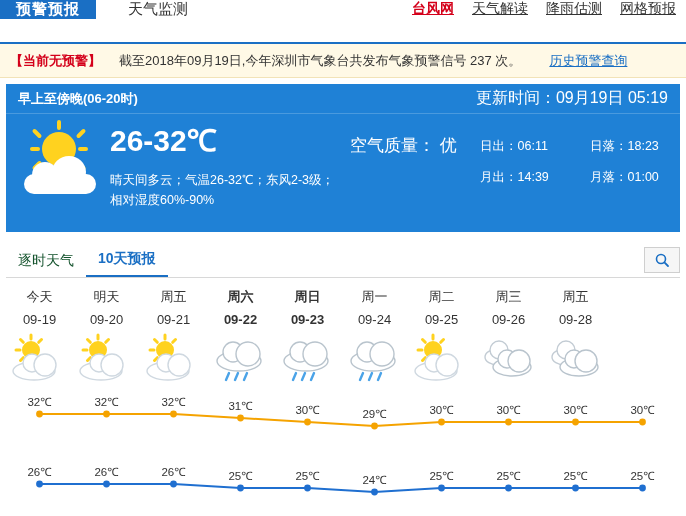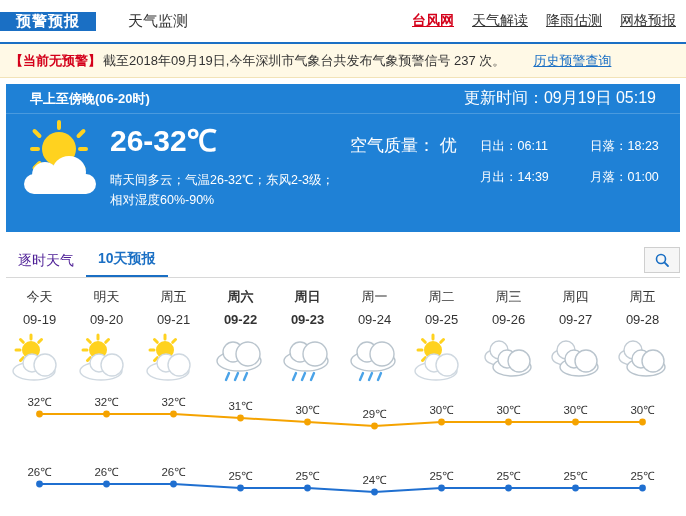--- a/index.html
+++ b/index.html
@@ -12,21 +12,21 @@
     background: #fff;
     overflow: hidden;
   }
   .app { position: relative; width: 686px; height: 516px; }
 
   
   .topnav {
     height: 44px;
     border-bottom: 2px solid #1a6fc4;
     display: flex;
-    align-items: center;
+    align-items: flex-start;
     background: #fff;
   }
   .topnav-left { display: flex; align-items: stretch; }
   .tab-main {
     background: #1a6fc4;
     color: #fff;
     font-size: 15px;
     font-weight: bold;
     padding: 0 16px;
     display: flex;
@@ -54,36 +54,36 @@
   .warnbar {
     background: #fff9e6;
     border-bottom: 1px solid #f2e3b8;
     height: 34px;
     display: flex;
     align-items: center;
     padding: 0 10px;
     font-size: 13px;
     color: #333;
   }
-  .warn-tag { color: #d4001a; font-weight: bold; margin-right: 2px; }
+  .warn-tag { color: #d4001a; font-weight: bold; margin-right: 18px; }
   .warn-link { color: #1a6fc4; margin-left: 28px; text-decoration: underline; }
 
   
   .live {
     margin: 6px 6px 0 6px;
     background: #1f81d6;
     color: #fff;
     height: 148px;
     position: relative;
   }
   .live-head {
     display: flex;
     align-items: center;
     height: 30px;
-    padding: 0 24px;
+    padding: 0 12px;
     border-bottom: 1px solid #4a9ade;
     font-size: 13px;
   }
   .live-head .period { font-weight: bold; }
   .live-head .updated { margin-left: auto; font-size: 16px; }
   .live-body { display: flex; height: 118px; padding: 6px 12px 0 12px; }
 
   .sun-icon { width: 92px; flex: 0 0 92px; position: relative; }
   .sun-circle {
     position: absolute; left: 24px; top: 12px;
@@ -115,21 +115,21 @@
     margin: 12px 6px 0 6px;
     border-bottom: 1px solid #d8d8d8;
     height: 34px;
     display: flex;
     align-items: flex-end;
     position: relative;
   }
   .fc-tab {
     font-size: 14px;
     padding: 0 12px 7px 12px;
-    color: #4c1d95;
+    color: #14532d;
   }
   .fc-tab.active { color: #1a6fc4; font-weight: bold; border-bottom: 2px solid #1a6fc4; }
   .search-wrap {
     margin-left: auto;
     display: flex;
     align-items: center;
     margin-bottom: 4px;
   }
   .search-input {
     width: 168px; height: 26px;
@@ -385,35 +385,20 @@
       <g fill="#ffffff" stroke="#cfd8e0" stroke-width="1.4">
         <ellipse cx="24" cy="38" rx="21" ry="9"></ellipse>
         <circle cx="22" cy="30" r="9"></circle>
         <circle cx="35" cy="32" r="11"></circle>
       </g>
     </svg></div>
         </div>
         <div class="col">
           <div class="dayname">周三</div>
           <div class="daydate">09-26</div>
-          <div class="icon-box"><svg width="60" height="52" viewBox="0 0 60 52">
-      <g fill="#ffffff" stroke="#c3ccd4" stroke-width="1.4">
-        <ellipse cx="19" cy="24" rx="13" ry="8"></ellipse>
-        <circle cx="20" cy="17" r="9"></circle>
-      </g>
-      <g fill="#ffffff" stroke="#b9c4cd" stroke-width="1.4">
-        <ellipse cx="33" cy="34" rx="19" ry="9"></ellipse>
-        <circle cx="28" cy="26" r="9"></circle>
-        <circle cx="40" cy="28" r="11"></circle>
-      </g>
-    </svg></div>
-        </div>
-        <div class="col">
-          <div class="dayname">周四</div>
-          <div class="daydate">09-27</div>
           <div class="icon-box"><svg width="60" height="52" viewBox="0 0 60 52">
       <g fill="#ffffff" stroke="#c3ccd4" stroke-width="1.4">
         <ellipse cx="19" cy="24" rx="13" ry="8"></ellipse>
         <circle cx="20" cy="17" r="9"></circle>
       </g>
       <g fill="#ffffff" stroke="#b9c4cd" stroke-width="1.4">
         <ellipse cx="33" cy="34" rx="19" ry="9"></ellipse>
         <circle cx="28" cy="26" r="9"></circle>
         <circle cx="40" cy="28" r="11"></circle>
       </g>

